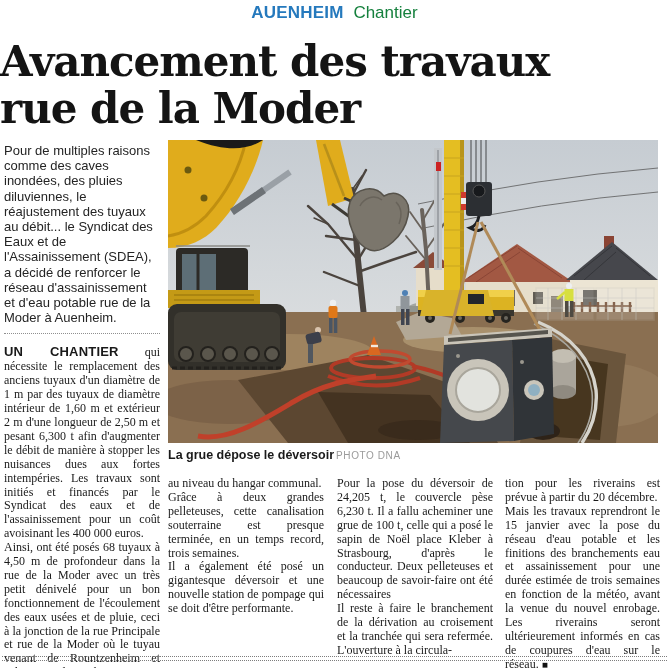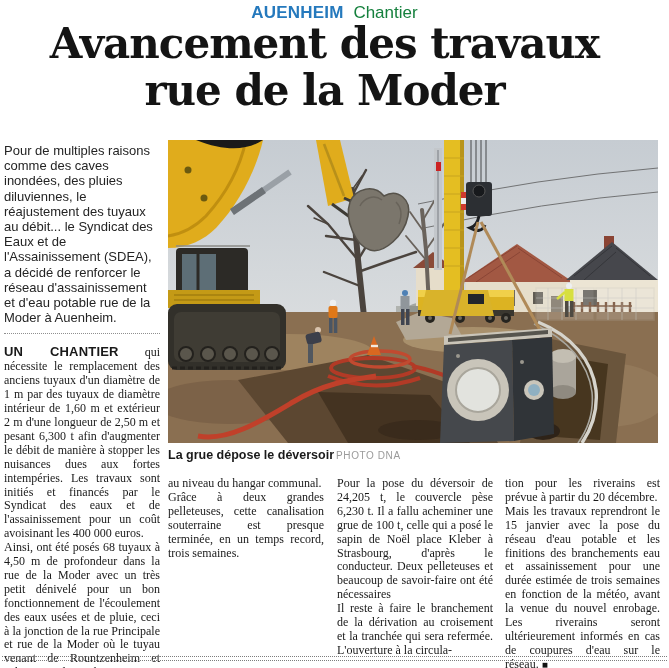--- a/index.html
+++ b/index.html
@@ -5,21 +5,21 @@
   html,body{margin:0;padding:0;}
   body{
     width:669px;height:668px;background:#ffffff;position:relative;overflow:hidden;
     font-family:"Liberation Sans",sans-serif;color:#1c1c1c;
     -webkit-font-smoothing:antialiased;
   }
   .kicker{position:absolute;top:3px;left:0;width:669px;text-align:center;font-size:17px;}
   .kicker .loc{color:#2579bd;font-weight:bold;letter-spacing:.2px;}
   .kicker .sec{color:#15803d;margin-left:5px;}
   .headline{
-    position:absolute;top:20px;left:0;width:649px;text-align:center;
+    position:absolute;top:38px;left:0;width:649px;
     font-family:"DejaVu Serif","Liberation Serif",serif;font-weight:bold;
     font-size:42px;line-height:1.13;letter-spacing:-1px;color:#141414;
   }
   .colbase{position:absolute;width:156px;}
   .col1{left:4px;top:143px;}
   .lede{font-size:13px;line-height:1.17;color:#242424;font-weight:400;}
   .dotted-rule{border-top:1px dotted #8f8f8f;margin:8px 0 9px 0;height:1px;}
   .body-text{
     font-family:"Liberation Serif","DejaVu Serif",serif;
     font-size:12px;line-height:1.16;text-align:justify;color:#191919;
@@ -282,20 +282,21 @@
 </svg>
 </div>
 
 <div class="caption">
   <span class="cap-bold">La grue dépose le déversoir</span><span class="credit">PHOTO DNA</span>
 </div>
 
 <div class="colbase col2 body-text">
   <p>au niveau du hangar communal.</p>
   <p>Grâce à deux grandes pelleteuses, cette canalisation souterraine est presque terminée, en un temps record, trois semaines.</p>
+  <p>Il a également été posé un gigantesque déversoir et une nouvelle station de pompage qui se doit d'être performante.</p>
 </div>
 
 <div class="colbase col3 body-text">
   <p>Pour la pose du déversoir de 24,205 t, le couvercle pèse 6,230 t. Il a fallu acheminer une grue de 100 t, celle qui a posé le sapin de Noël place Kleber à Strasbourg, d'après le conducteur. Deux pelleteuses et beaucoup de savoir-faire ont été nécessaires</p>
   <p>Il reste à faire le branchement de la dérivation au croisement et la tranchée qui sera refermée. L'ouverture à la circula-</p>
 </div>
 
 <div class="colbase col4 body-text">
   <p>tion pour les riverains est prévue à partir du 20 décembre.</p>
   <p><span>Mais les travaux reprendront le 15 janvier avec la pose du réseau d'eau potable et les finitions des branchements eau et assainissement pour une durée estimée de trois semaines en fonction de la météo, avant la venue du nouvel enrobage. Les riverains seront ultérieurement informés en cas de coupures d'eau sur le réseau.</span><span class="endmark">■</span></p>

